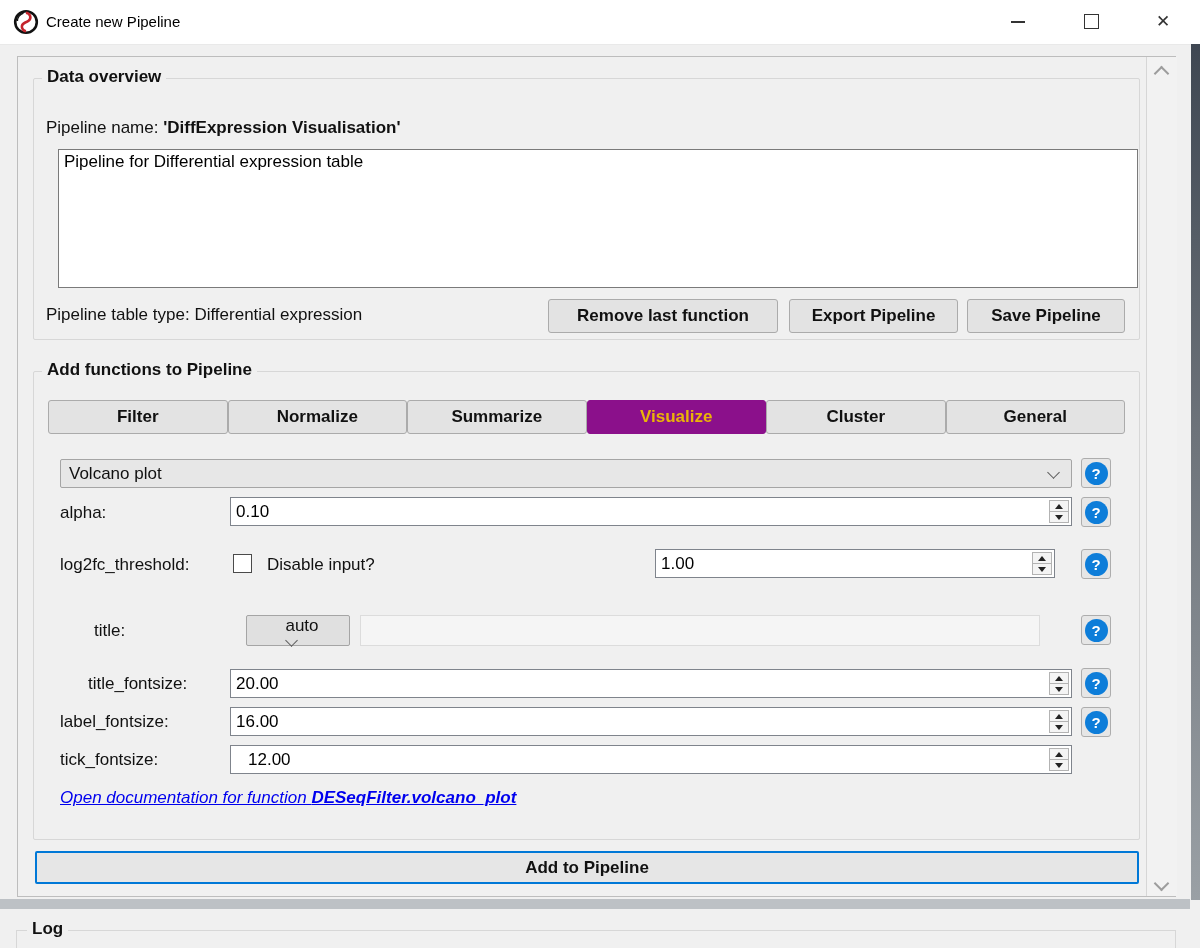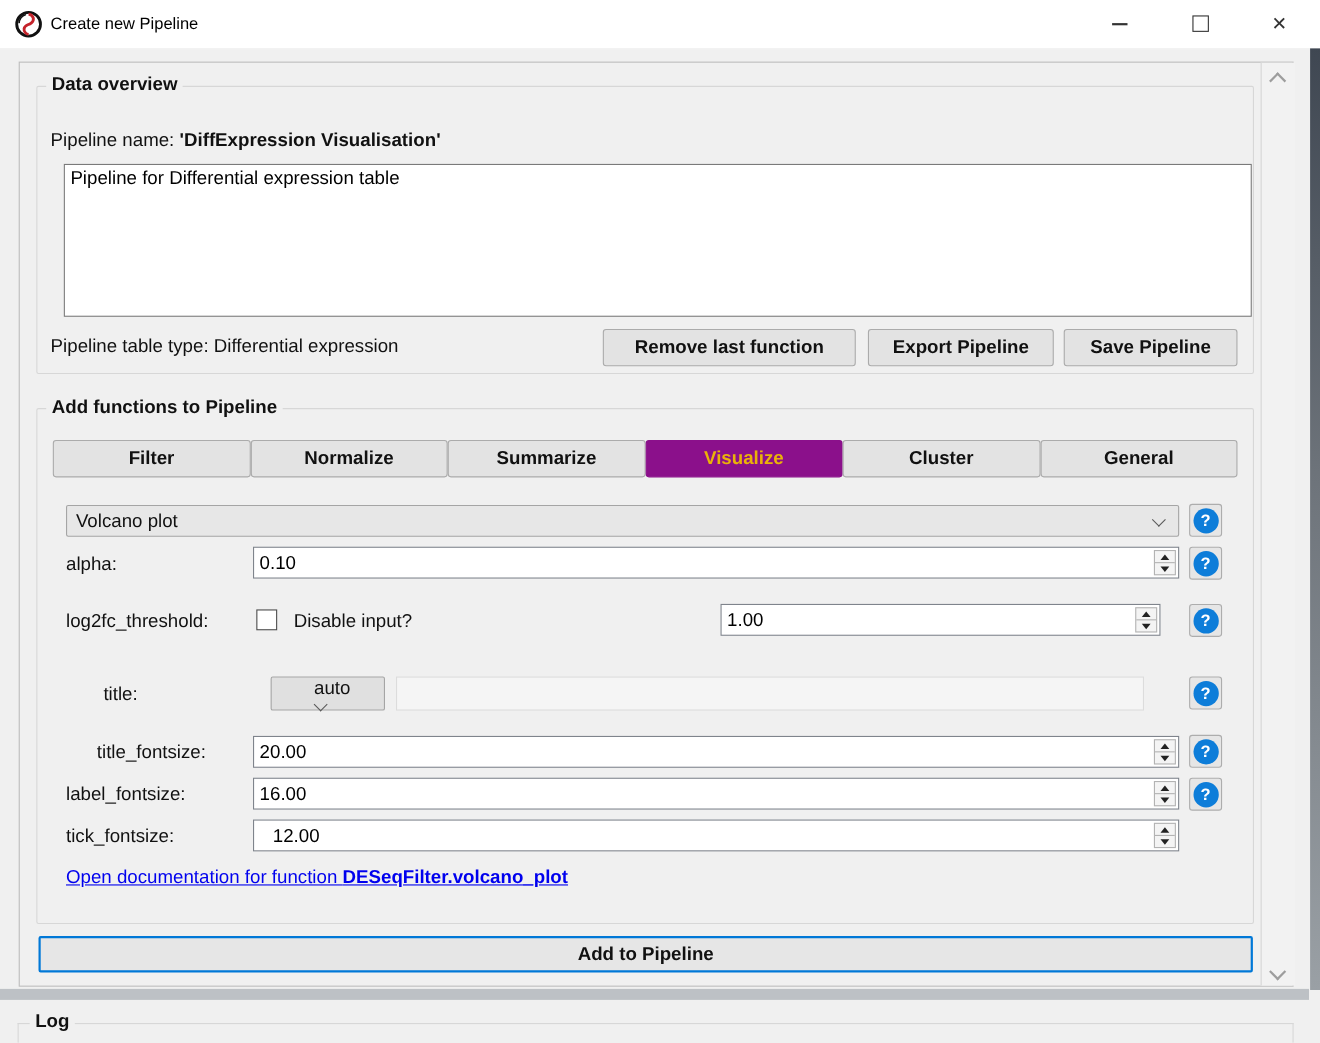--- a/index.html
+++ b/index.html
@@ -216,21 +216,21 @@
   <div class="spin-btns">
     <div class="spin-btn">
         <div class="tri-up"></div>
       </div>
     <div class="spin-btn">
         <div class="tri-down"></div>
       </div>
   </div>
 </div>
 
-<a class="doc-link" style="left:60px;top:788px;">
+<a class="doc-link" style="left:60px;top:788px;font-style:italic;">
   <span>Open documentation for function </span><b>DESeqFilter.volcano_plot</b>
 </a>
 
 <div class="add-btn">Add to Pipeline</div>
 
 <div class="splitter"></div>
 <div class="log-box">
   <span class="gb-title" style="left:10px;">Log</span>
 </div>
 

